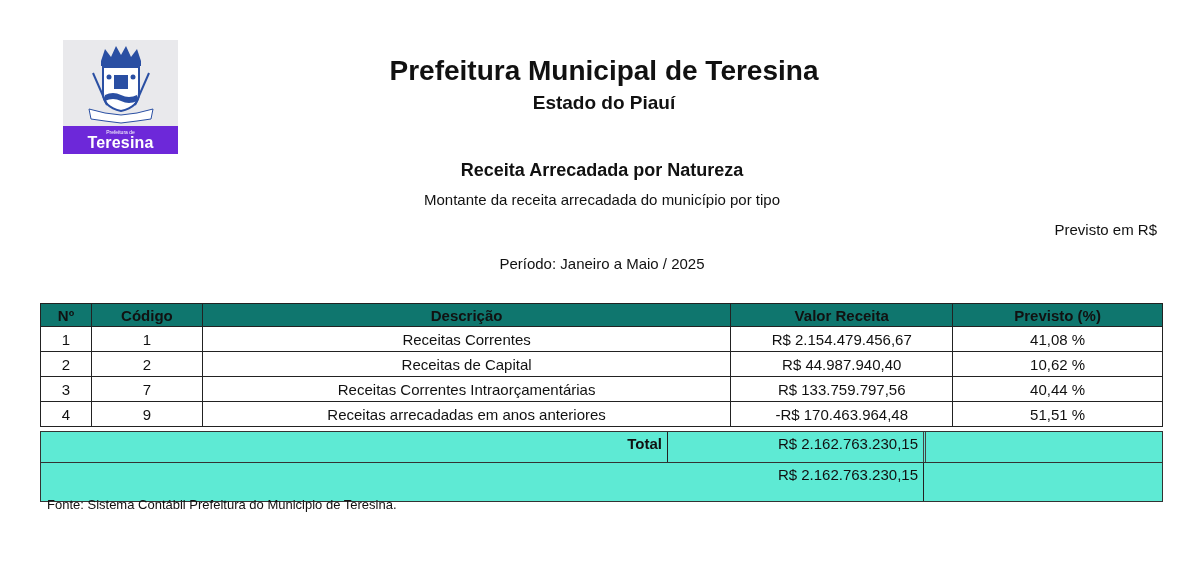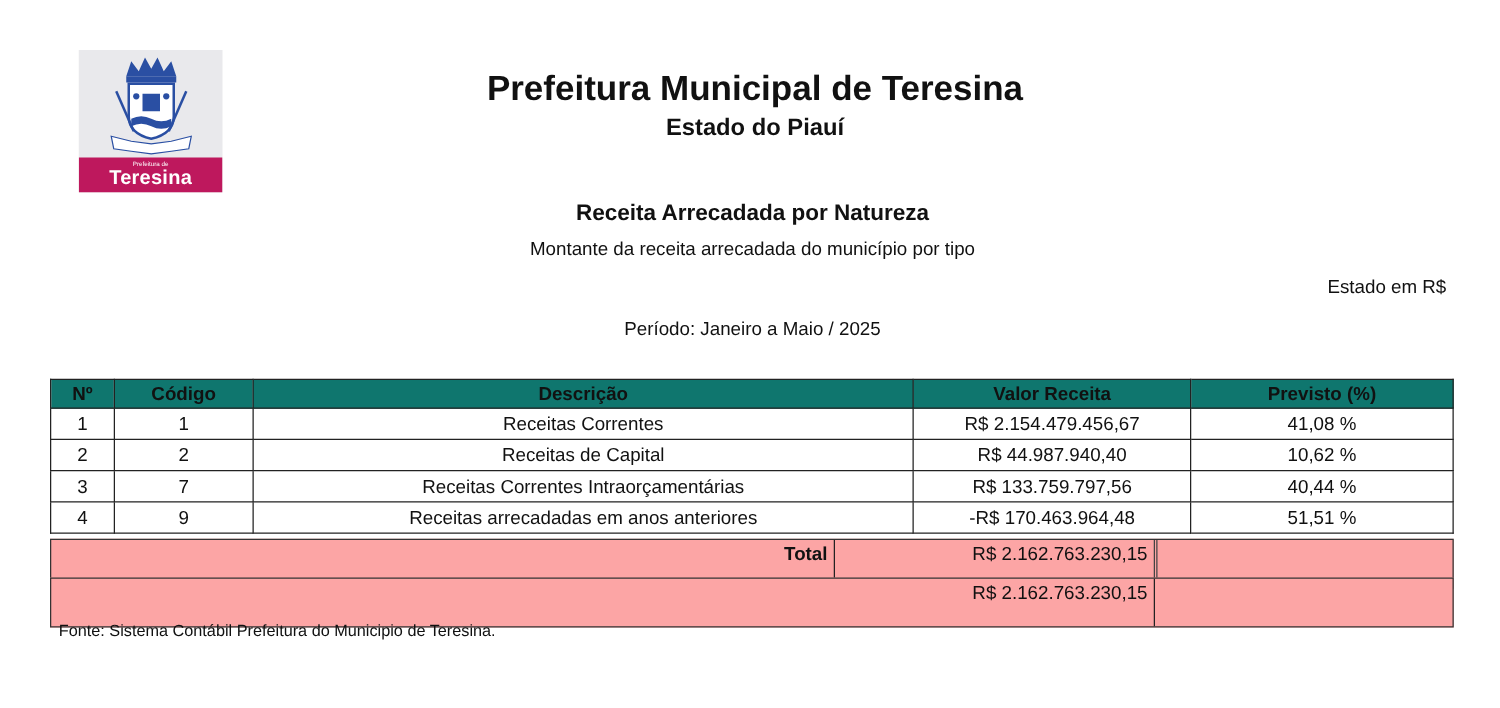--- a/index.html
+++ b/index.html
@@ -1,21 +1,21 @@
 <!DOCTYPE html>
 <html><head>
   <meta charset="utf-8">
   <style>
     * { box-sizing: border-box; margin: 0; padding: 0; }
     html, body { width: 1200px; height: 566px; background: #ffffff; overflow: hidden; }
     body { position: relative; font-family: "Liberation Sans", sans-serif; color: #111; }
 
     .logo { position: absolute; left: 63px; top: 40px; width: 115px; height: 114px; background: #e9e9ec; overflow: hidden; }
     .logo .crest { position: absolute; left: 20px; top: 3px; width: 76px; height: 82px; }
-    .logo .banner { position: absolute; left: 0; bottom: 0; width: 115px; height: 28px; background: #be185d; color: #fff; text-align: center; }
+    .logo .banner { position: absolute; left: 0; bottom: 0; width: 115px; height: 28px; background: #6d28d9; color: #fff; text-align: center; }
     .logo .banner .small { font-size: 5px; line-height: 6px; padding-top: 3px; display: block; }
     .logo .banner .big { font-size: 16px; font-weight: bold; line-height: 16px; display: block; letter-spacing: 0.2px; }
 
     .title { position: absolute; left: 0; width: 1208px; text-align: center; top: 55px; font-size: 28px; font-weight: bold; }
     .subtitle { position: absolute; left: 0; width: 1208px; text-align: center; top: 92px; font-size: 19px; font-weight: bold; }
     .report-title { position: absolute; left: 0; width: 1204px; text-align: center; top: 160px; font-size: 18px; font-weight: bold; }
     .report-desc { position: absolute; left: 0; width: 1204px; text-align: center; top: 191px; font-size: 15px; }
     .units { position: absolute; right: 43px; top: 221px; font-size: 15px; }
     .period { position: absolute; left: 0; width: 1204px; text-align: center; top: 255px; font-size: 15px; }
 
@@ -24,21 +24,21 @@
     table.main th { background: #0f766e; font-weight: bold; text-align: center; height: 23px; }
     table.main td.c { text-align: center; }
     table.main td.r { text-align: center; }
     table.main td.l { text-align: center; }
     .col-n { width: 51px; }
     .col-cod { width: 111px; }
     .col-desc { width: 529px; margin-top: 40px; }
     .col-val { width: 222px; }
     .col-prev { width: 210px; }
 
-    .totalrow { position: absolute; left: 40px; width: 1123px; height: 40px; background: #fca5a5; border: 1.5px solid #333; font-size: 15px; }
+    .totalrow { position: absolute; left: 40px; width: 1123px; height: 40px; background: #5eead4; border: 1.5px solid #333; font-size: 15px; }
     .totalrow .lbl { position: absolute; left: 0; width: 627px; top: 0; bottom: 0; border-right: 1.5px solid #222; text-align: right; padding-right: 5px; font-weight: bold; line-height: 23px; }
     .totalrow .val { position: absolute; left: 627px; width: 255px; top: 0; bottom: 0; text-align: right; padding-right: 5px; line-height: 23px; }
     .totalrow .empty { position: absolute; left: 882px; right: 0; top: 0; bottom: 0; border-left: 1.5px solid #222; }
     .totalrow.first .empty { border-left: 3px double #444; }
     .t1 { top: 431px; }
     .t2 { top: 462px; }
 
     .source { position: absolute; left: 47px; top: 497px; font-size: 13px; }
   </style>
 </head>
@@ -65,21 +65,21 @@
     <span class="small">Prefeitura de</span>
     <span class="big">Teresina</span>
   </div>
 </div>
 
 <div class="title">Prefeitura Municipal de Teresina</div>
 <div class="subtitle">Estado do Piauí</div>
 
 <div class="report-title">Receita Arrecadada por Natureza</div>
 <div class="report-desc">Montante da receita arrecadada do município por tipo</div>
-<div class="units">Estado em R$</div>
+<div class="units">Previsto em R$</div>
 <div class="period">Período: Janeiro a Maio / 2025</div>
 
 <table class="main">
   <thead>
     <tr>
       <th class="col-n">Nº</th>
       <th class="col-cod">Código</th>
       <th class="col-desc">Descrição</th>
       <th class="col-val">Valor Receita</th>
       <th class="col-prev">Previsto (%)</th>

